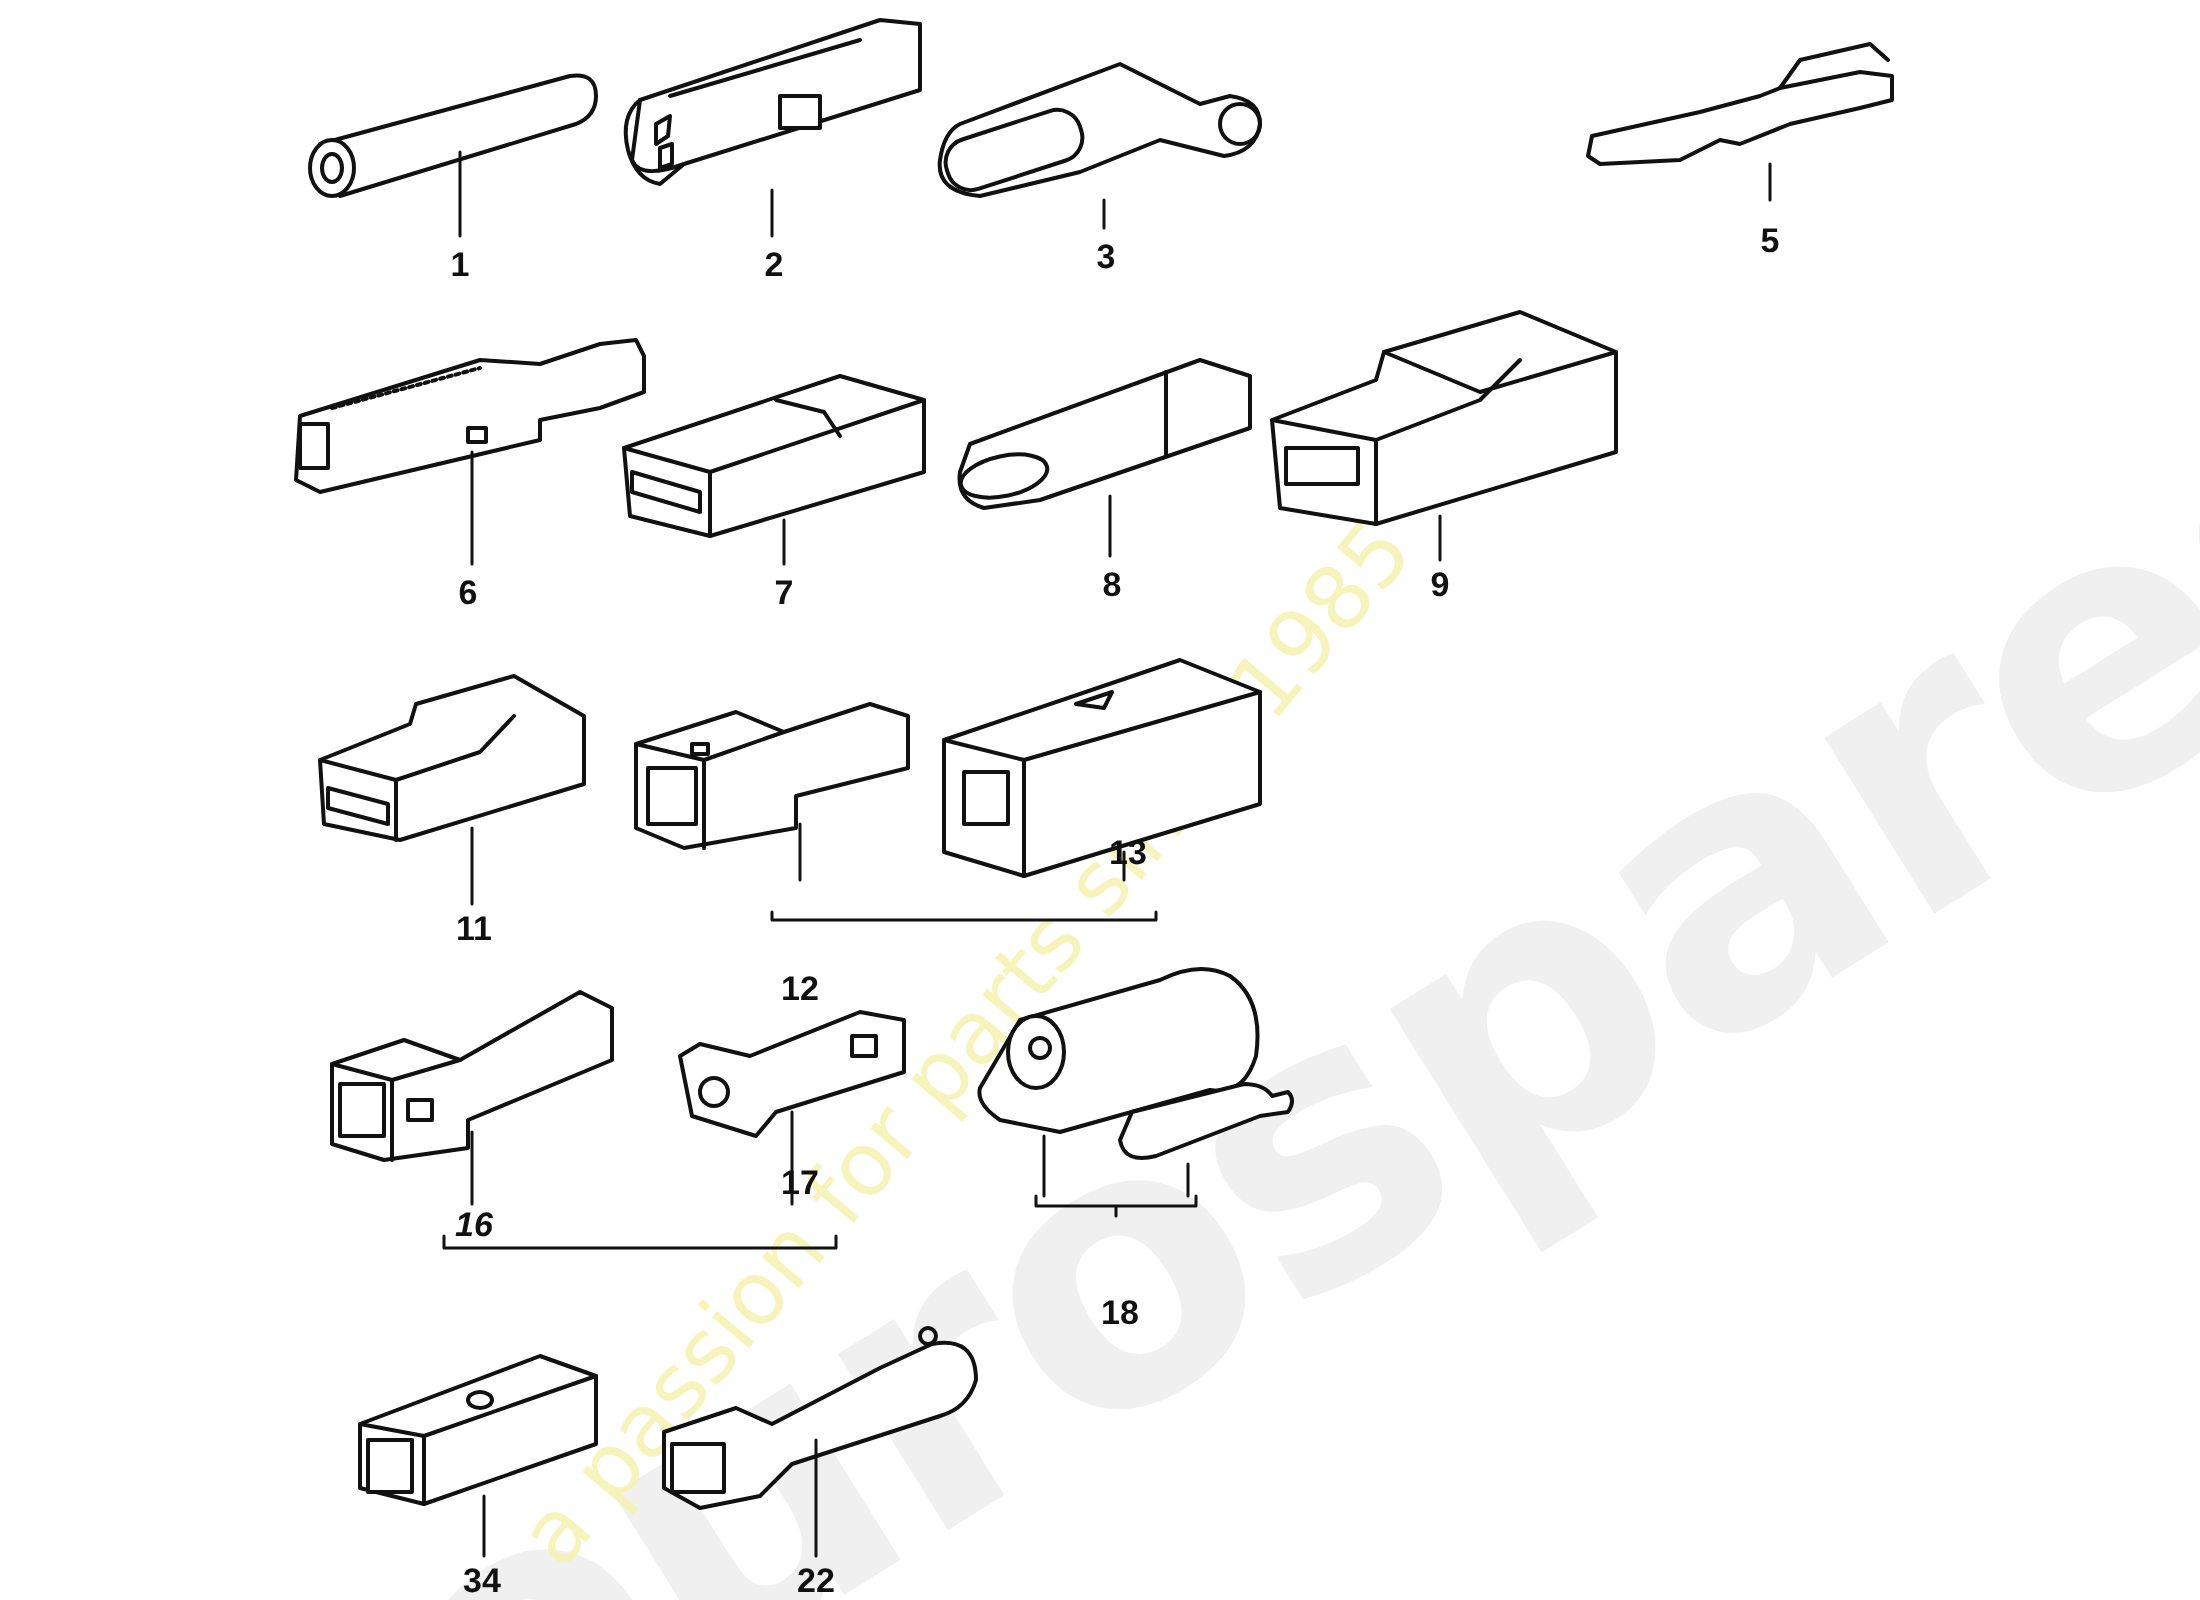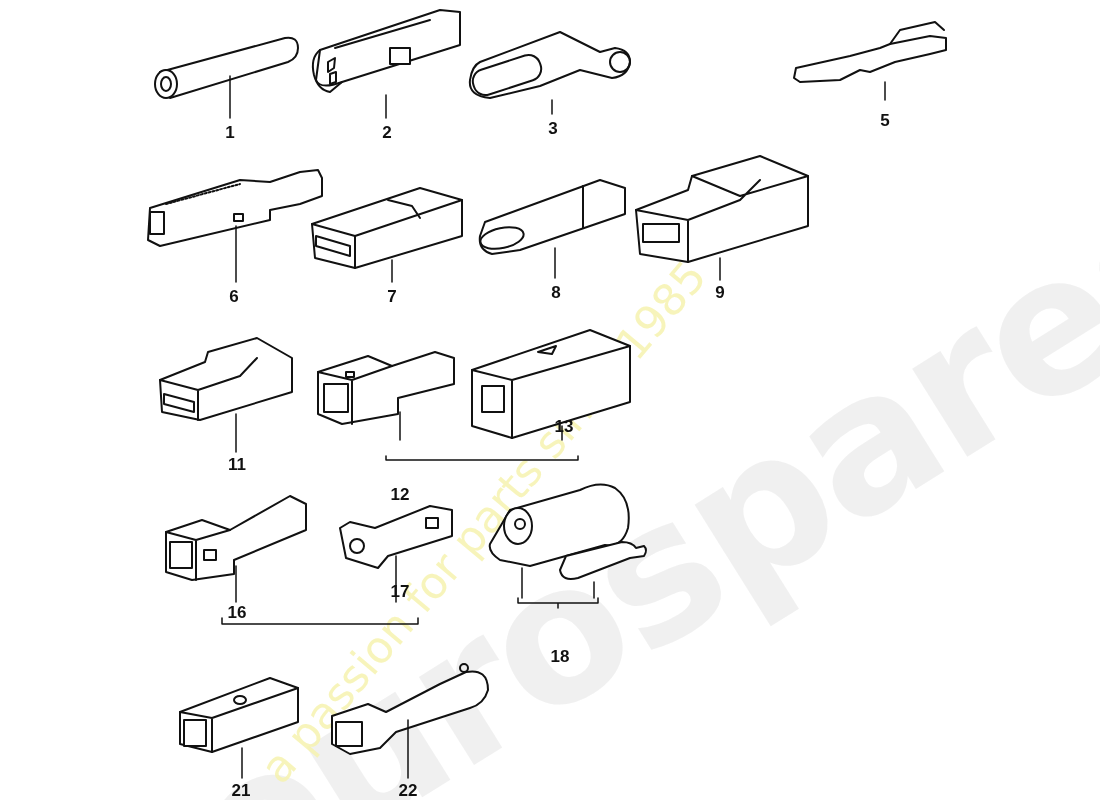--- a/index.html
+++ b/index.html
@@ -153,17 +153,17 @@
 <span class="label" style="left:387px; top:124px;">2</span>
 <span class="label" style="left:553px; top:120px;">3</span>
 <span class="label" style="left:885px; top:112px;">5</span>
 <span class="label" style="left:234px; top:288px;">6</span>
 <span class="label" style="left:392px; top:288px;">7</span>
 <span class="label" style="left:556px; top:284px;">8</span>
 <span class="label" style="left:720px; top:284px;">9</span>
 <span class="label" style="left:237px; top:456px;">11</span>
 <span class="label" style="left:400px; top:442px;margin-top:44px;">12</span>
 <span class="label" style="left:564px; top:418px;">13</span>
-<span class="label" style="left:237px; top:604px;">16</span>
+<span class="label" style="left:237px; top:604px;font-style:italic;">16</span>
 <span class="label" style="left:400px; top:583px;">17</span>
 <span class="label" style="left:560px; top:614px;margin-top:34px;">18</span>
-<span class="label" style="left:241px; top:782px;">21</span>
+<span class="label" style="left:241px; top:782px;">34</span>
 <span class="label" style="left:408px; top:782px;">22</span>
 
 </body></html>

